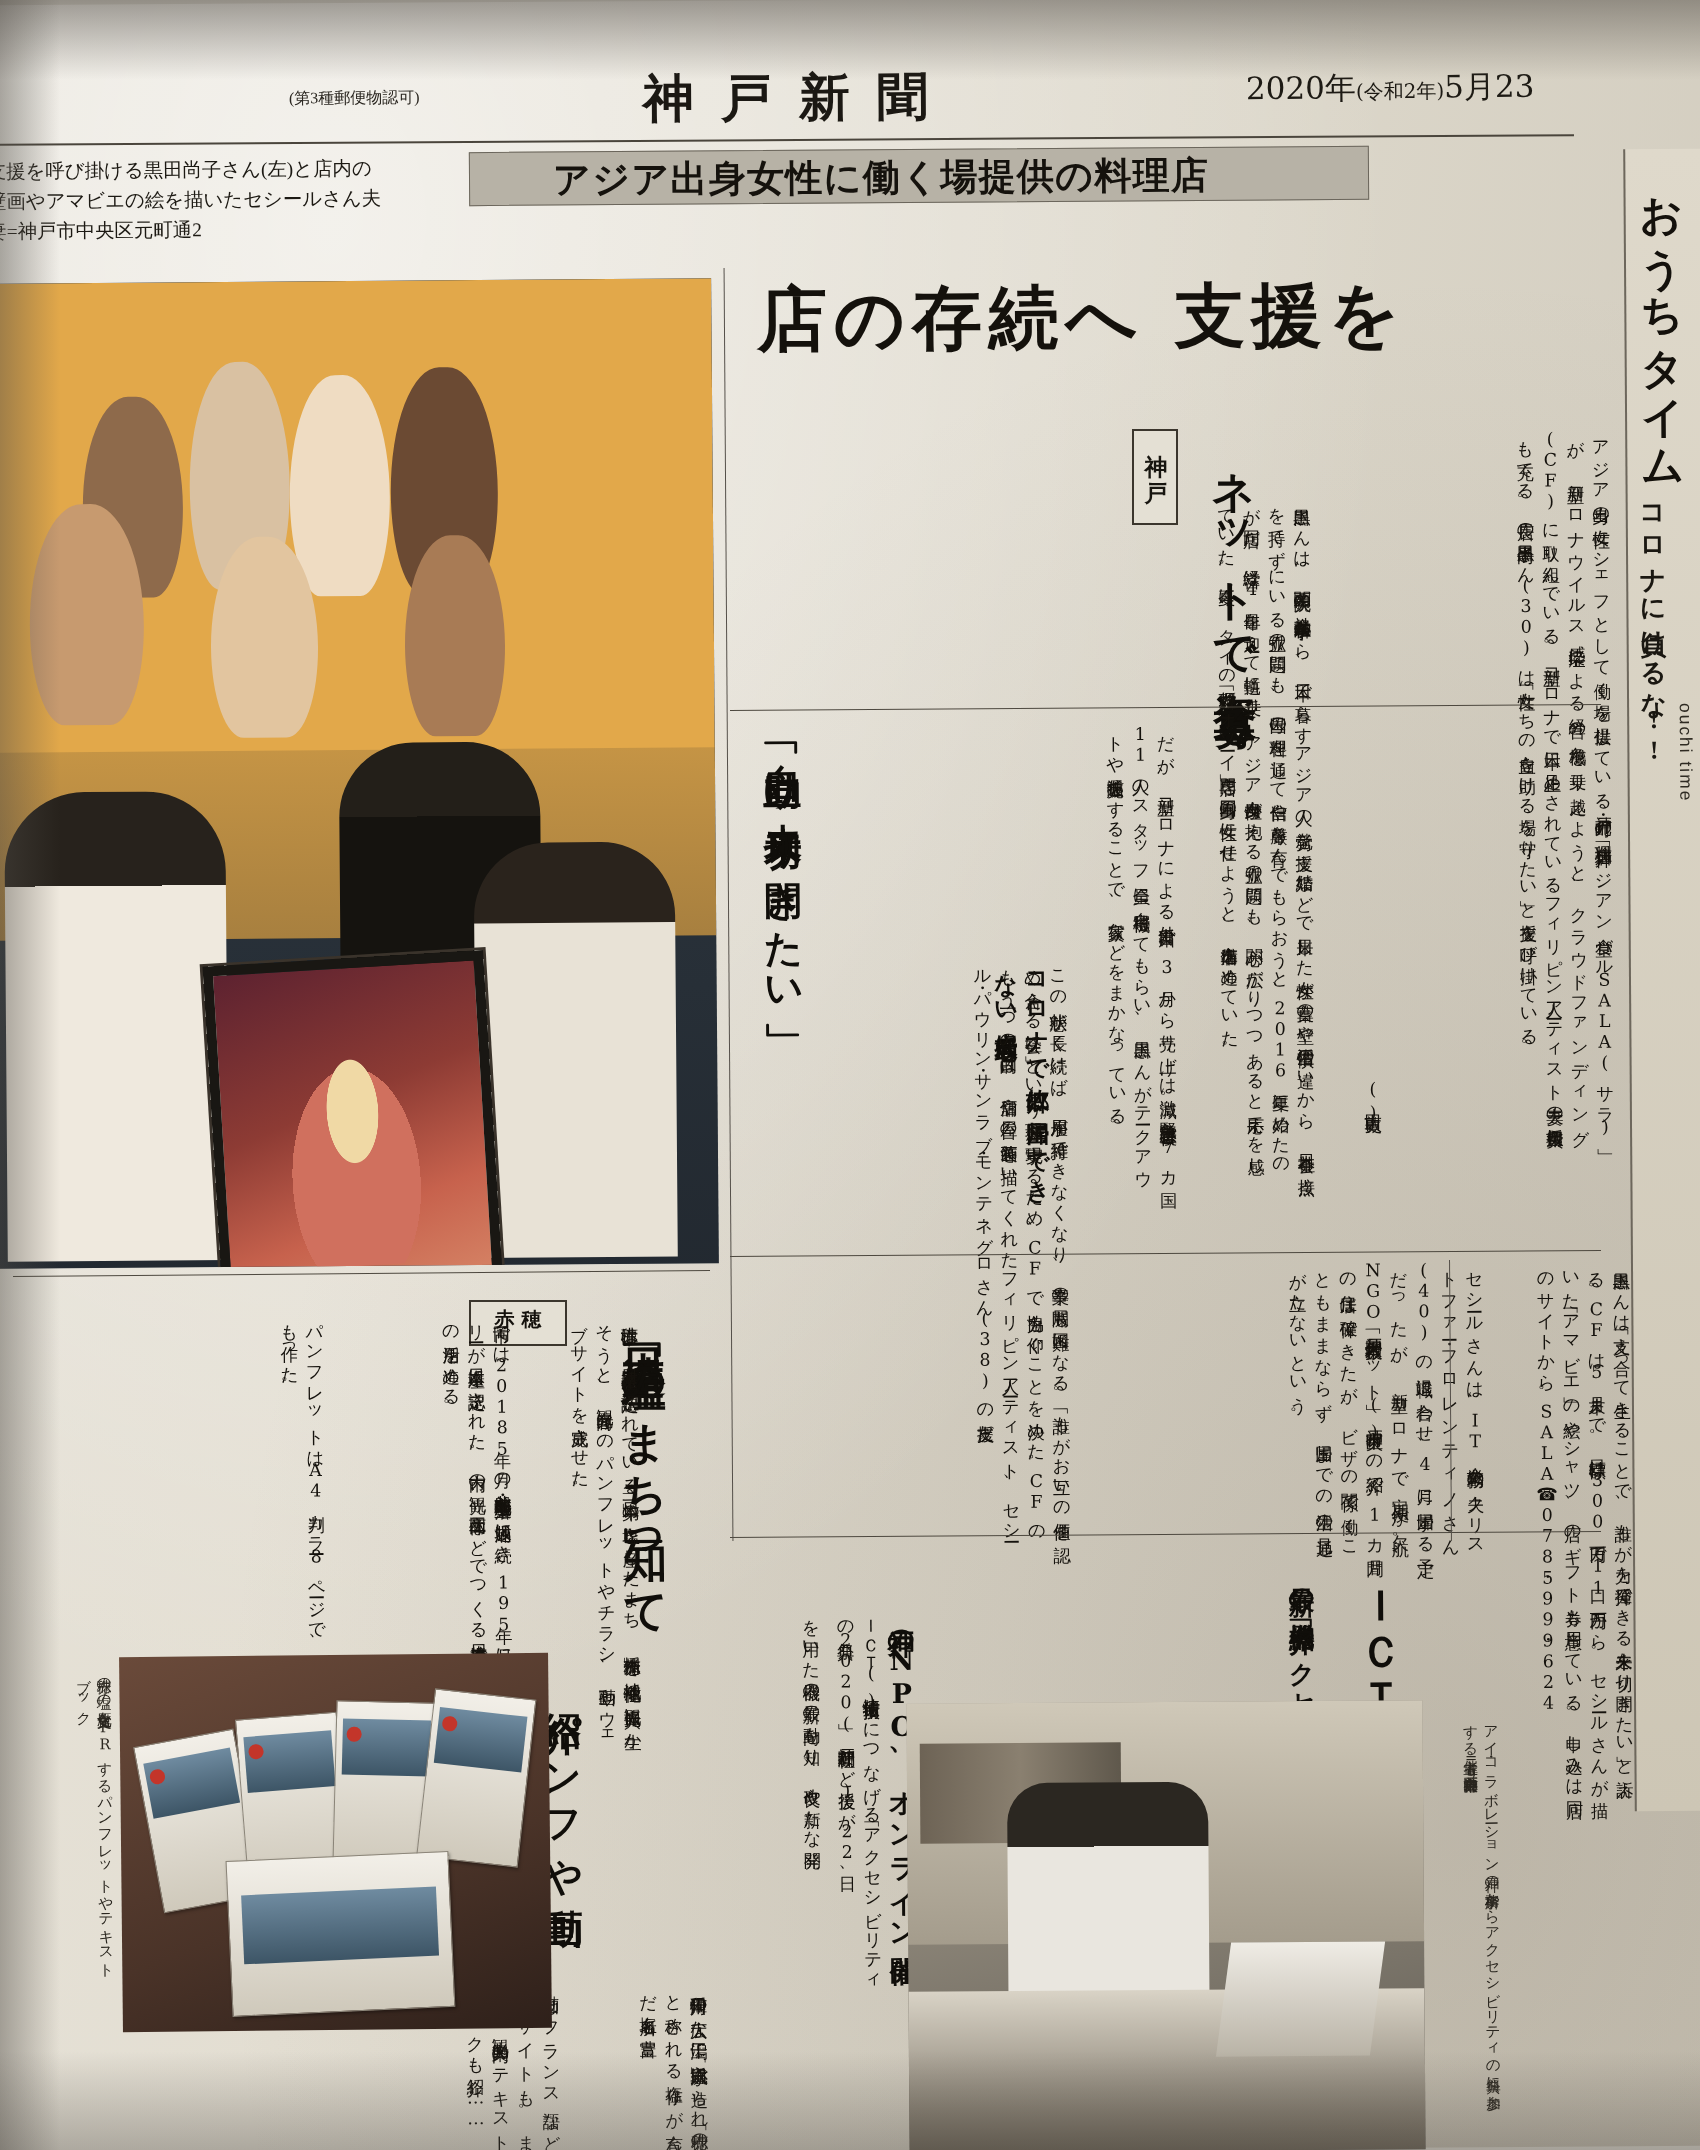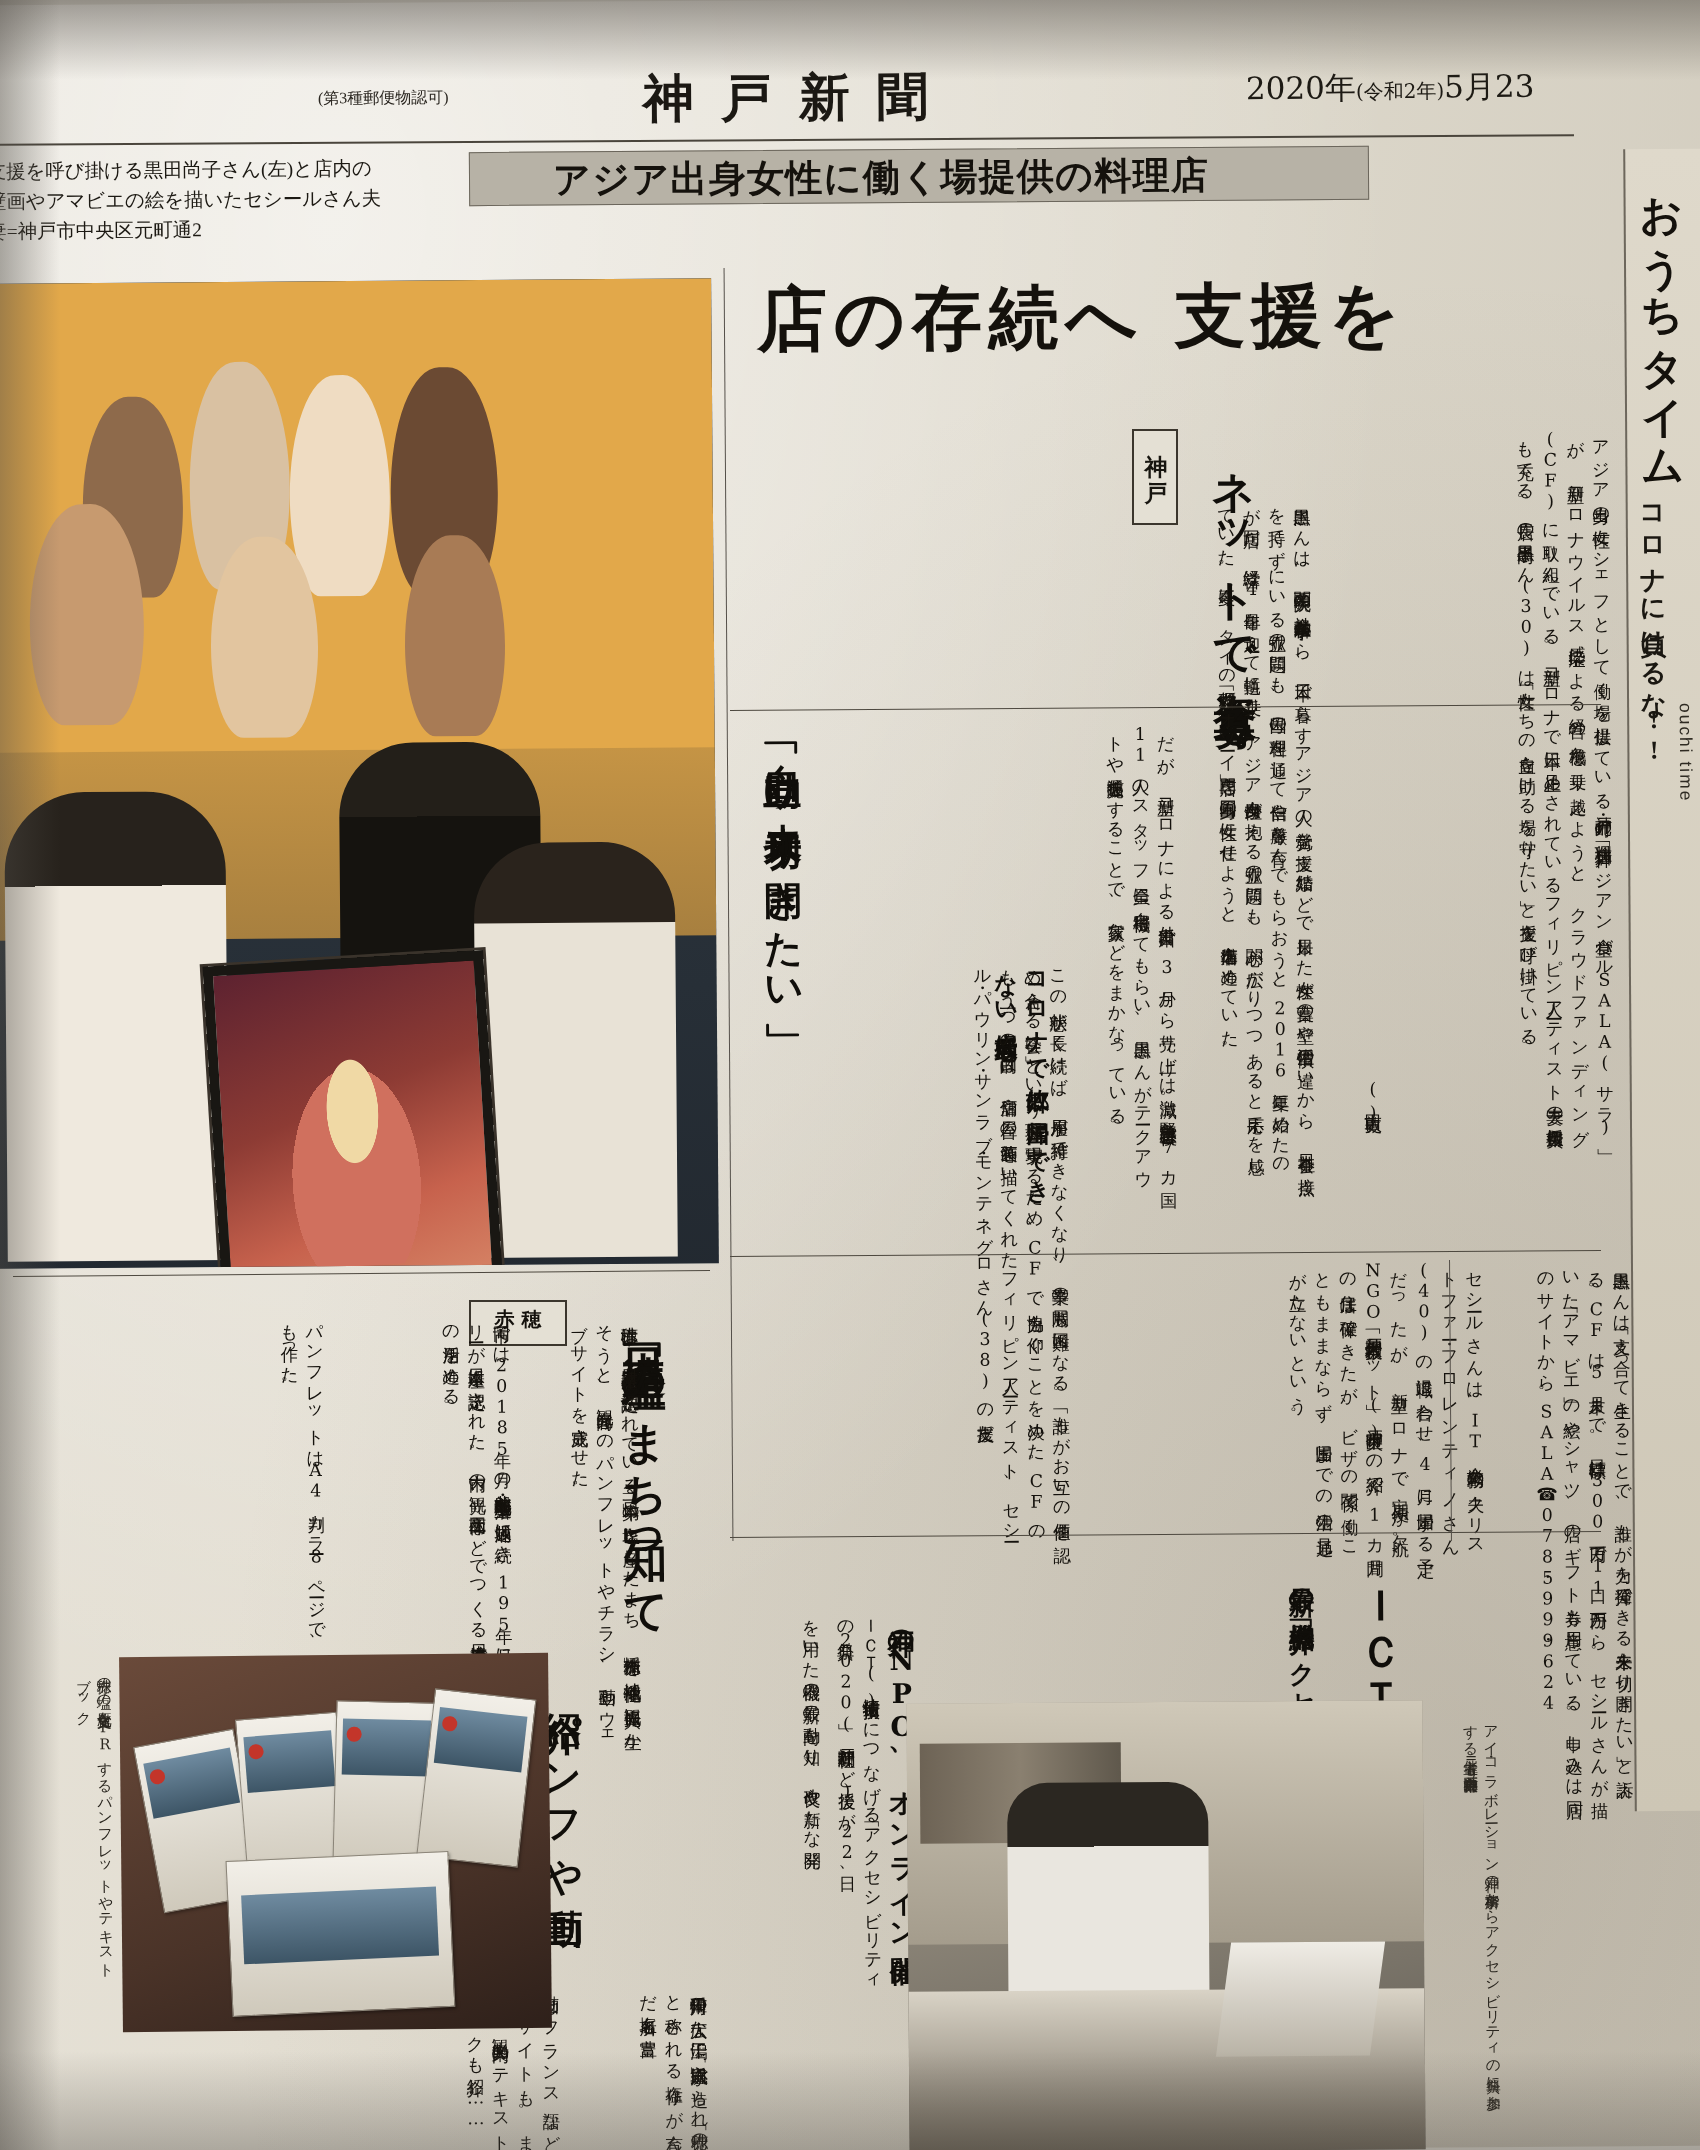--- a/index.html
+++ b/index.html
@@ -74,21 +74,21 @@
     left: 1246px; top: 67px;
     font-size: 31px;
     color: #1d1a14;
     white-space: nowrap;
     font-family: "DejaVu Serif", serif;
     transform: rotate(-0.5deg);
   }
   #mast-date .small { font-size: 20px; }
   #mast-postal {
     position: absolute;
-    left: 318px; top: 88px;
+    left: 289px; top: 88px;
     font-size: 16px;
     color: #2a2620;
     white-space: nowrap;
     transform: rotate(-0.4deg);
   }
   #mast-rule {
     position: absolute;
     left: 0; top: 139px; width: 1574px; height: 2px;
     background: #4a453c;
     transform: rotate(-0.35deg);

